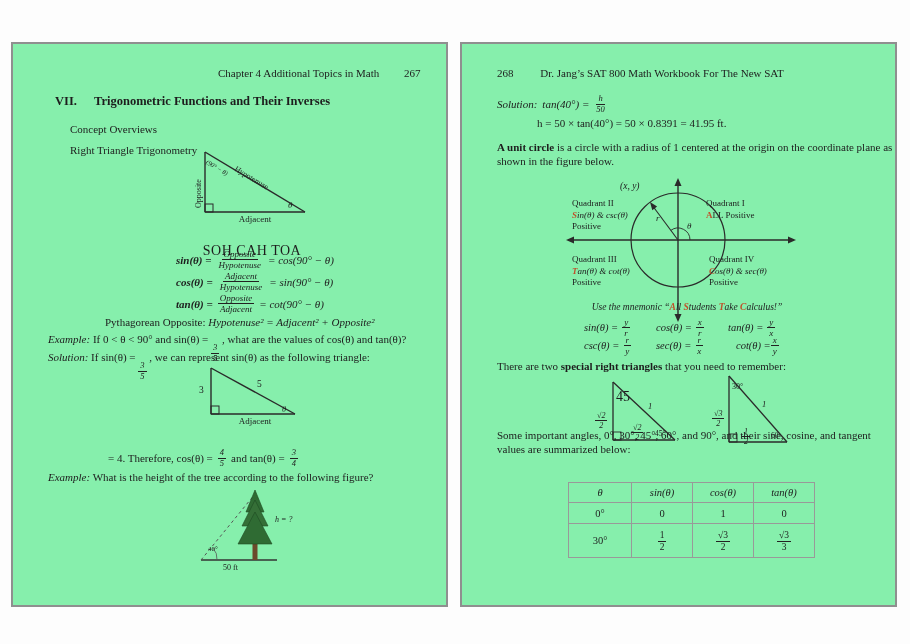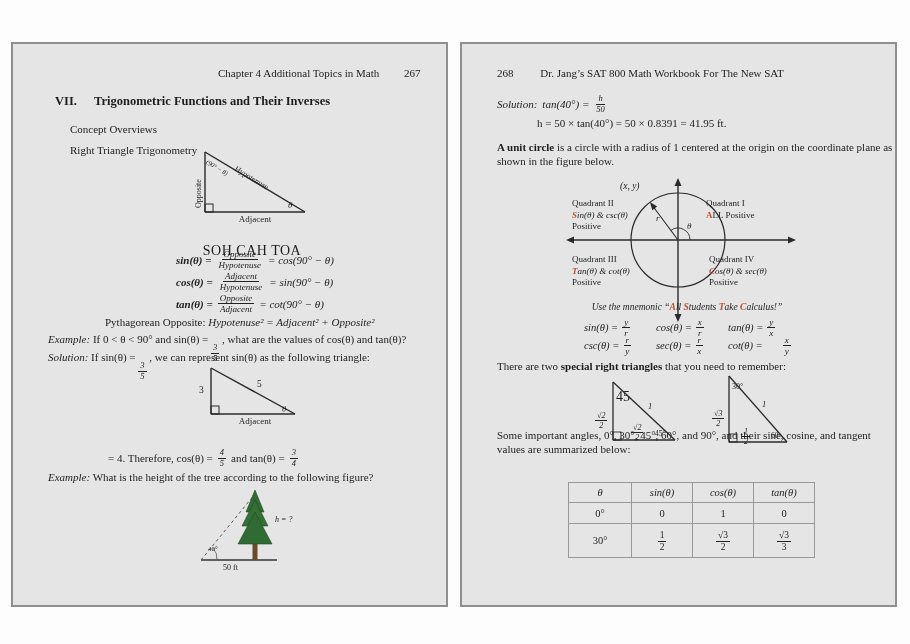--- a/index.html
+++ b/index.html
@@ -1,17 +1,17 @@
 <!DOCTYPE html>
 <html><head>
 <meta charset="utf-8">
 <style>
   html,body{margin:0;padding:0;}
   body{width:910px;height:644px;background:#fdfdfd;font-family:"Liberation Serif",serif;color:#1d1d1d;position:relative;overflow:hidden;}
-  .page{position:absolute;top:42px;width:437px;height:565px;background:#e5e5e5;border:2px solid #8f8f8f;box-sizing:border-box;}
+  .page{position:absolute;top:42px;width:437px;height:565px;background:#86efac;border:2px solid #8f8f8f;box-sizing:border-box;}
   #left-page{left:11px;}
   #right-page{left:460px;}
   .abs{position:absolute;}
   .txt{font-size:11px;line-height:1.3;}
   .it{font-style:italic;}
   .b{font-weight:bold;}
   .row{display:flex;align-items:center;gap:5px;}
   .frac{display:inline-flex;flex-direction:column;align-items:center;line-height:1.15;font-style:italic;vertical-align:-7px;font-size:0.85em;}
   .frac .fn{border-bottom:1px solid #222;padding:0 2px;}
   .frac .fd{padding:0 2px;}
@@ -250,21 +250,21 @@
           <span class="fd">y</span>
         </span>
       </span>
     <span class="row" style="width:72px;gap:4px;">
         <span class="it">sec(θ) =</span>
         <span class="frac" style="font-size:9px;vertical-align:0;">
           <span class="fn">r</span>
           <span class="fd">x</span>
         </span>
       </span>
-    <span class="row" style="width:72px;gap:20px;">
+    <span class="row" style="width:72px;gap:0;margin-left:8px;">
         <span class="it">cot(θ) =</span>
         <span class="frac" style="font-size:9px;vertical-align:0;">
           <span class="fn">x</span>
           <span class="fd">y</span>
         </span>
       </span>
   </div>
 
   <div class="abs txt" style="left:35px;top:315px;width:402px;">
     <span>There are two </span><span class="b">special right triangles</span><span> that you need to remember:</span>

